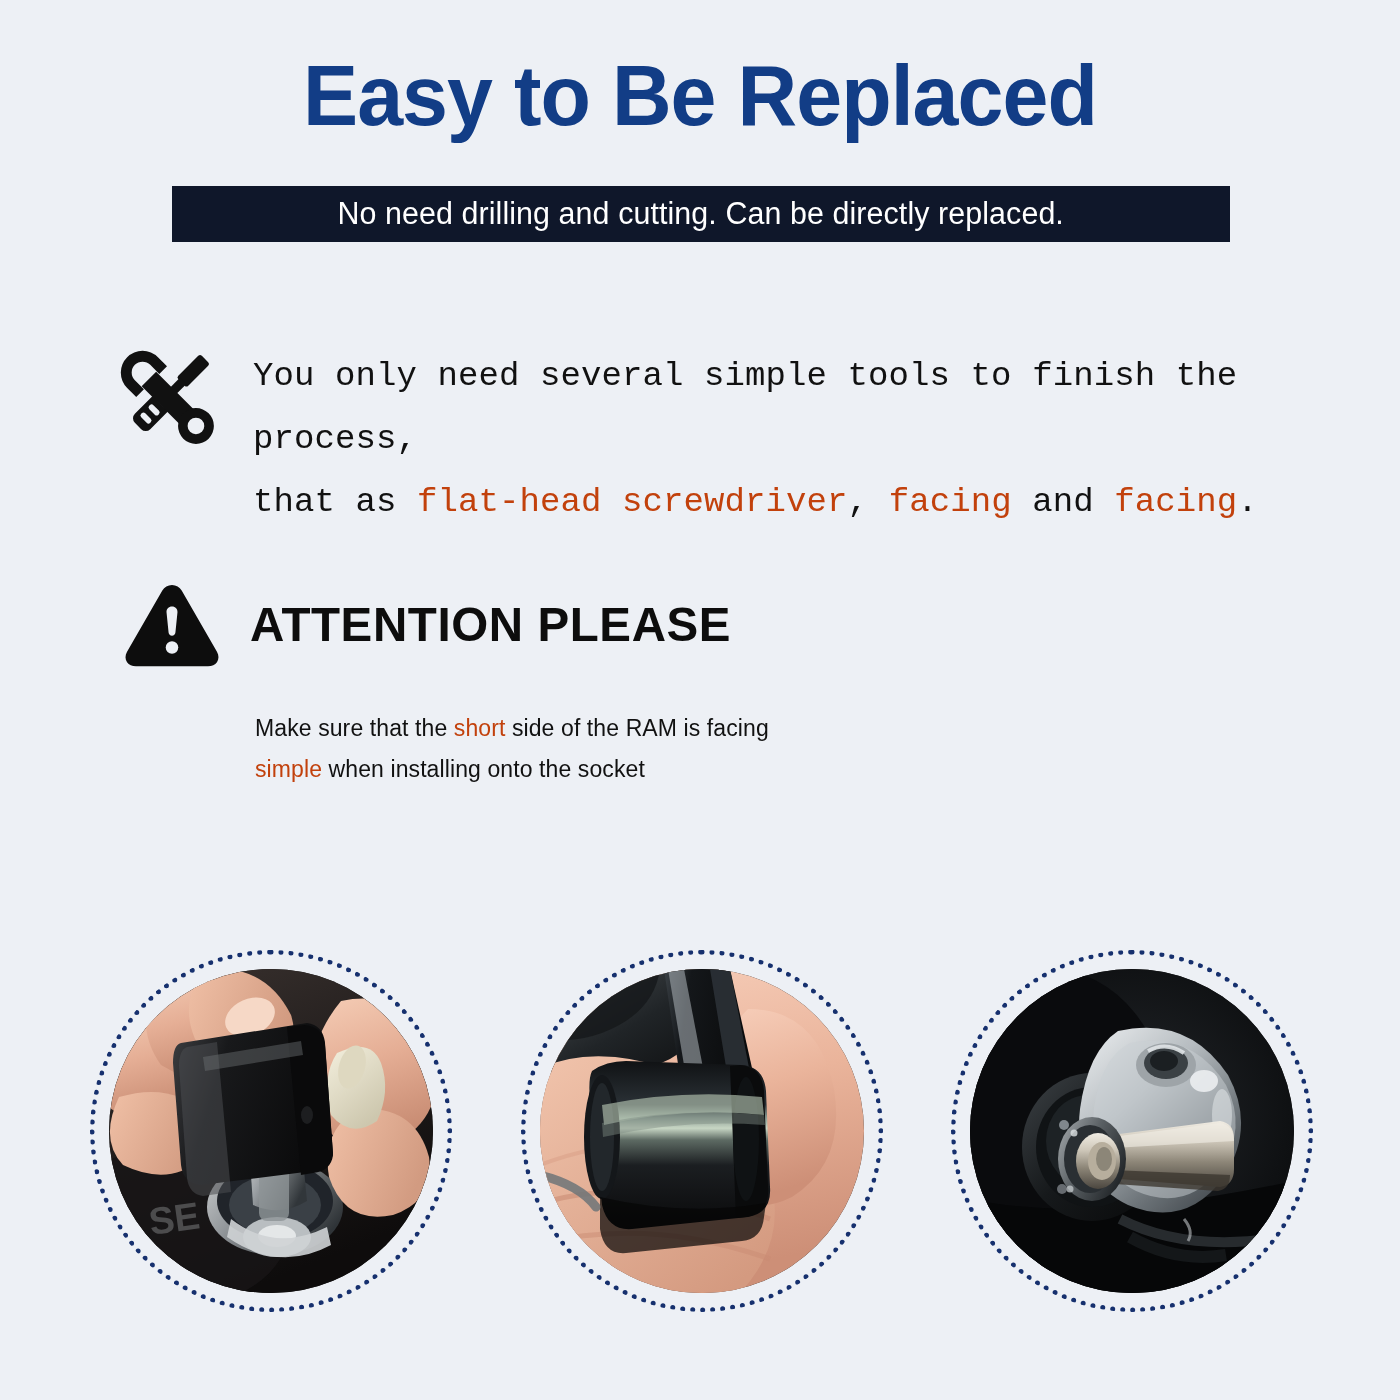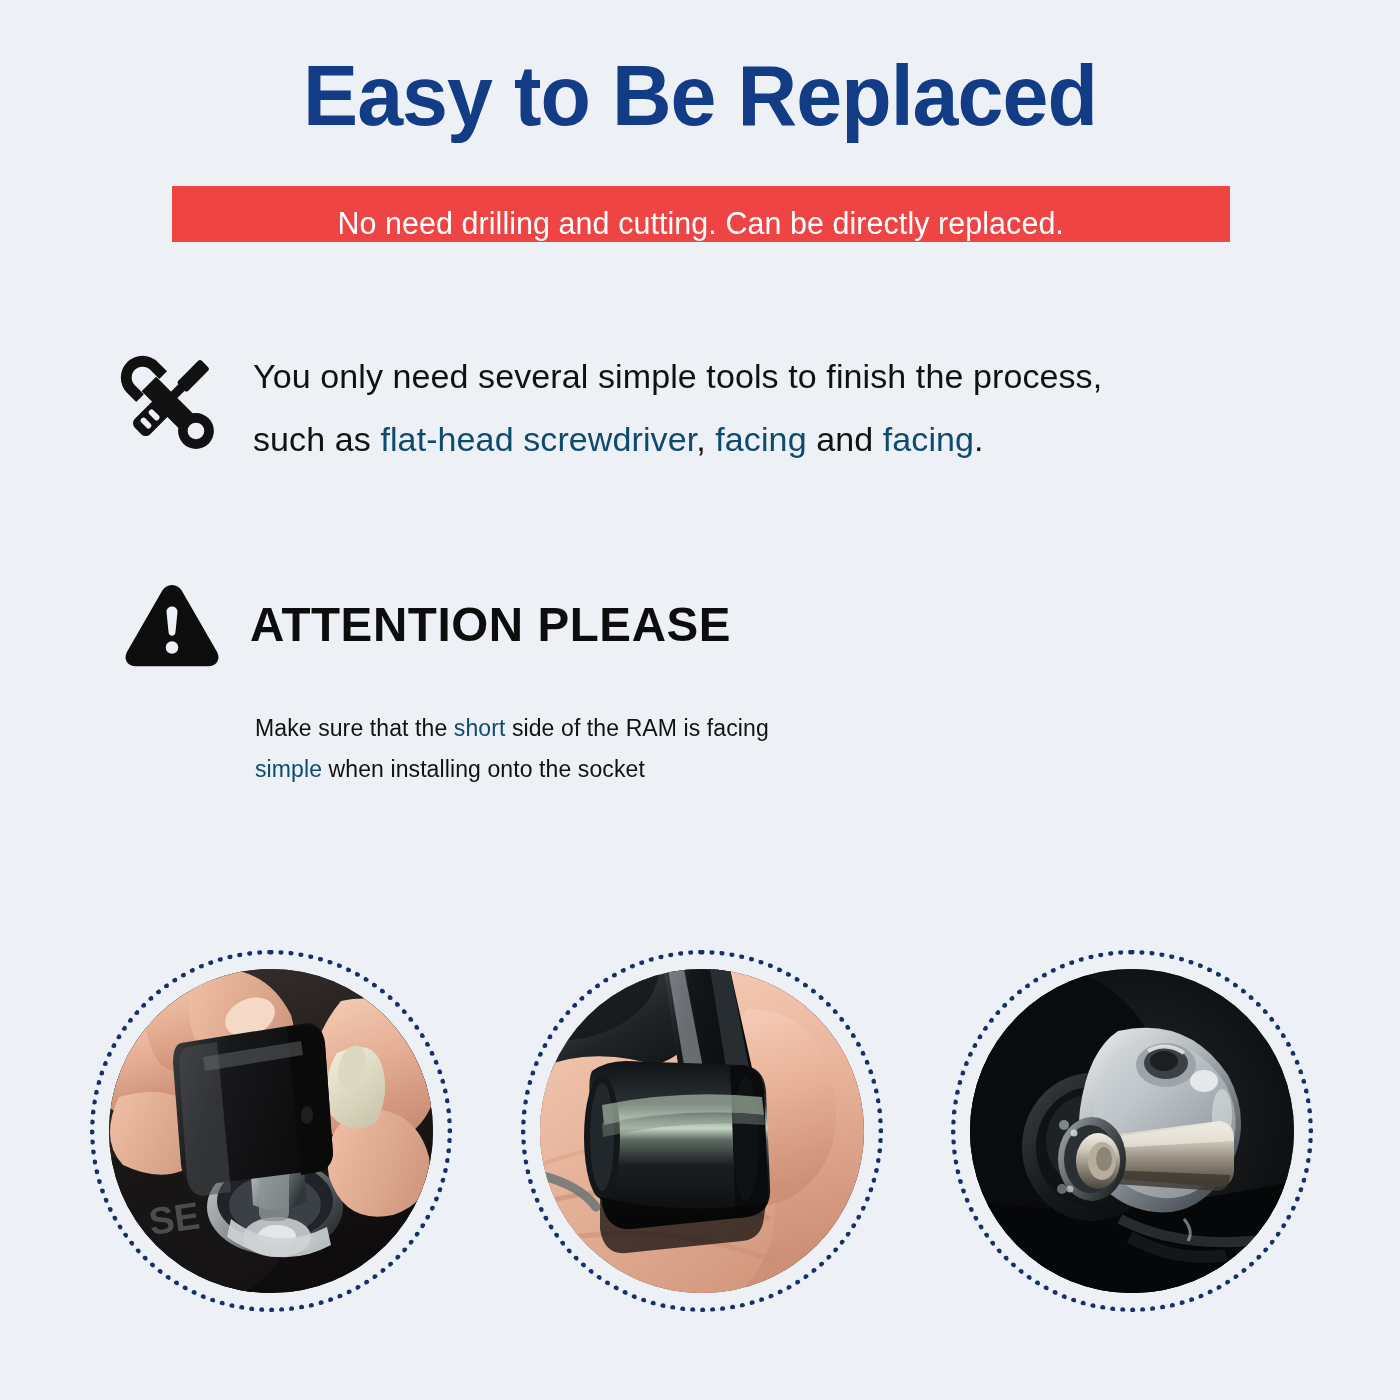--- a/index.html
+++ b/index.html
@@ -40,59 +40,60 @@
     transform: scaleX(0.96);
   }
 
   
   .subbanner {
     position: absolute;
     top: 186px;
     left: 172px;
     width: 1058px;
     height: 56px;
-    background: #ef4444;
+    background: #0f172a;
     display: flex;
-    align-items: flex-end;
+    align-items: center;
     justify-content: center;
   }
   .subbanner-text {
     color: #ffffff;
     font-size: 31px;
     font-weight: 400;
     letter-spacing: 0.1px;
     white-space: nowrap;
     transform: scaleX(0.98);
   }
 
   
   .tools-row {
     position: absolute;
     top: 333px;
     left: 0;
     width: 1268px;
     display: flex;
-    align-items: center;
+    align-items: flex-start;
+    font-family: Liberation Mono, monospace;
   }
   .tools-icon {
     width: 128px;
     height: 128px;
     margin-left: 103px;
     flex: 0 0 auto;
   }
   .tools-text {
     margin-left: 22px;
     margin-top: 12px;
     font-size: 34px;
     line-height: 1.85;
     color: #111111;
     max-width: 1070px;
     letter-spacing: 0.1px;
   }
-  .blue { color: #0c4a6e; }
+  .blue { color: #c2410c; }
 
   
   .attention-row {
     position: absolute;
     top: 581px;
     left: 0;
     width: 1400px;
     display: flex;
     align-items: center;
   }
@@ -195,21 +196,21 @@
                      a17 17 0 0 1 17 -17 z"></path>
             <rect x="42" y="30" width="16" height="42"></rect>
             <circle cx="50" cy="82" r="14"></circle>
             <circle cx="50" cy="82" r="6.5" fill="#edf0f5"></circle>
           </g>
         </g>
       </svg>
     </span>
     <div class="tools-text">
       <span>You only need several simple tools to finish the process,</span><br>
-      <span>such as </span><span class="blue">flat-head screwdriver</span><span>, </span><span class="blue">facing</span><span> and </span><span class="blue">facing</span><span>.</span>
+      <span>that as </span><span class="blue">flat-head screwdriver</span><span>, </span><span class="blue">facing</span><span> and </span><span class="blue">facing</span><span>.</span>
     </div>
   </div>
 
   <div class="attention-row">
     <span class="warn-icon">
       <svg viewBox="0 0 100 88" class="photo-svg" aria-hidden="true">
         <path d="M50 4
                  c4.2 0 7.8 2.2 9.9 5.8
                  L96 72.5
                  c2.1 3.7 2.1 7.6 0 10.6

